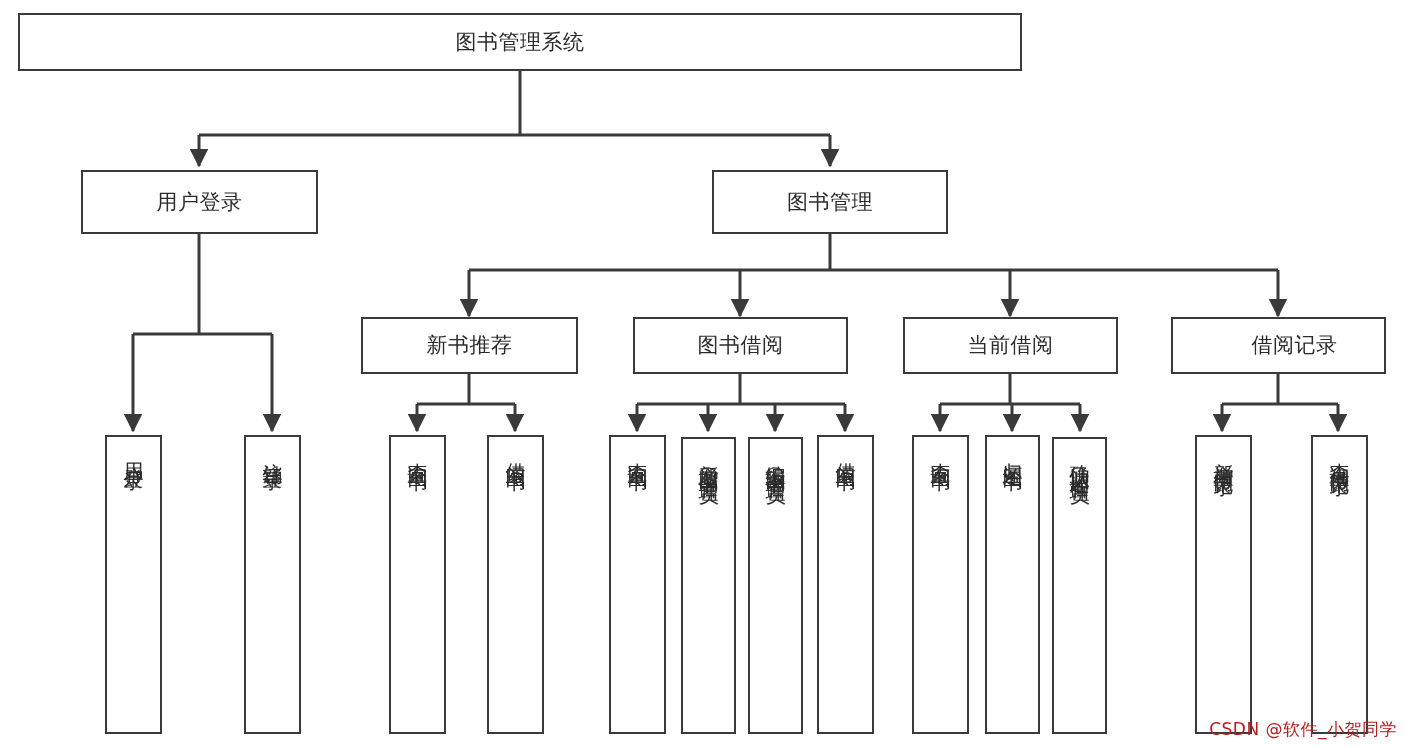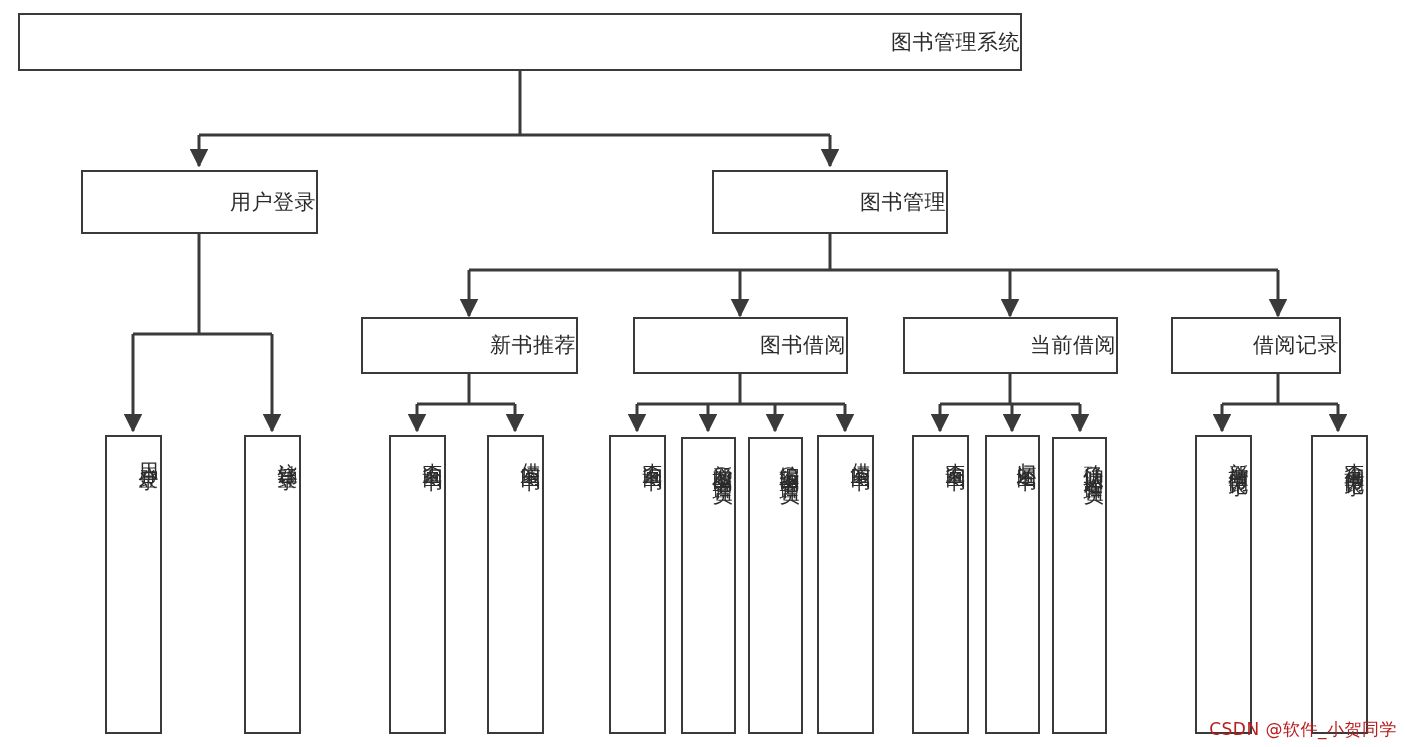--- a/index.html
+++ b/index.html
@@ -27,21 +27,21 @@
     width: 1405px;
     height: 747px;
   }
   .node {
     position: absolute;
     box-sizing: border-box;
     background: #ffffff;
     border: 2.5px solid #3a3a3a;
     display: flex;
     align-items: center;
-    justify-content: flex-end;
+    justify-content: center;
     color: #2b2b2b;
     z-index: 2;
   }
   .node-label {
     font-size: 21px;
     line-height: 1.25;
     letter-spacing: 0.5px;
     white-space: nowrap;
     color: #2b2b2b;
   }
@@ -142,21 +142,21 @@
 
   <div class="node" style="left:361px; top:317px; width:217px; height:57px;">
     <span class="node-label">新书推荐</span>
   </div>
   <div class="node" style="left:633px; top:317px; width:215px; height:57px;">
     <span class="node-label">图书借阅</span>
   </div>
   <div class="node" style="left:903px; top:317px; width:215px; height:57px;">
     <span class="node-label">当前借阅</span>
   </div>
-  <div class="node" style="left:1171px; top:317px; width:170px; height:57px;padding-left:32px;">
+  <div class="node" style="left:1171px; top:317px; width:215px; height:57px;padding-left:32px;">
     <span class="node-label">借阅记录</span>
   </div>
 
   <div class="node leaf" style="left:105px; top:435px; width:57px; height:299px;">
     <span class="node-label">用户登录</span>
   </div>
   <div class="node leaf" style="left:244px; top:435px; width:57px; height:299px;">
     <span class="node-label">注销登录</span>
   </div>
 

